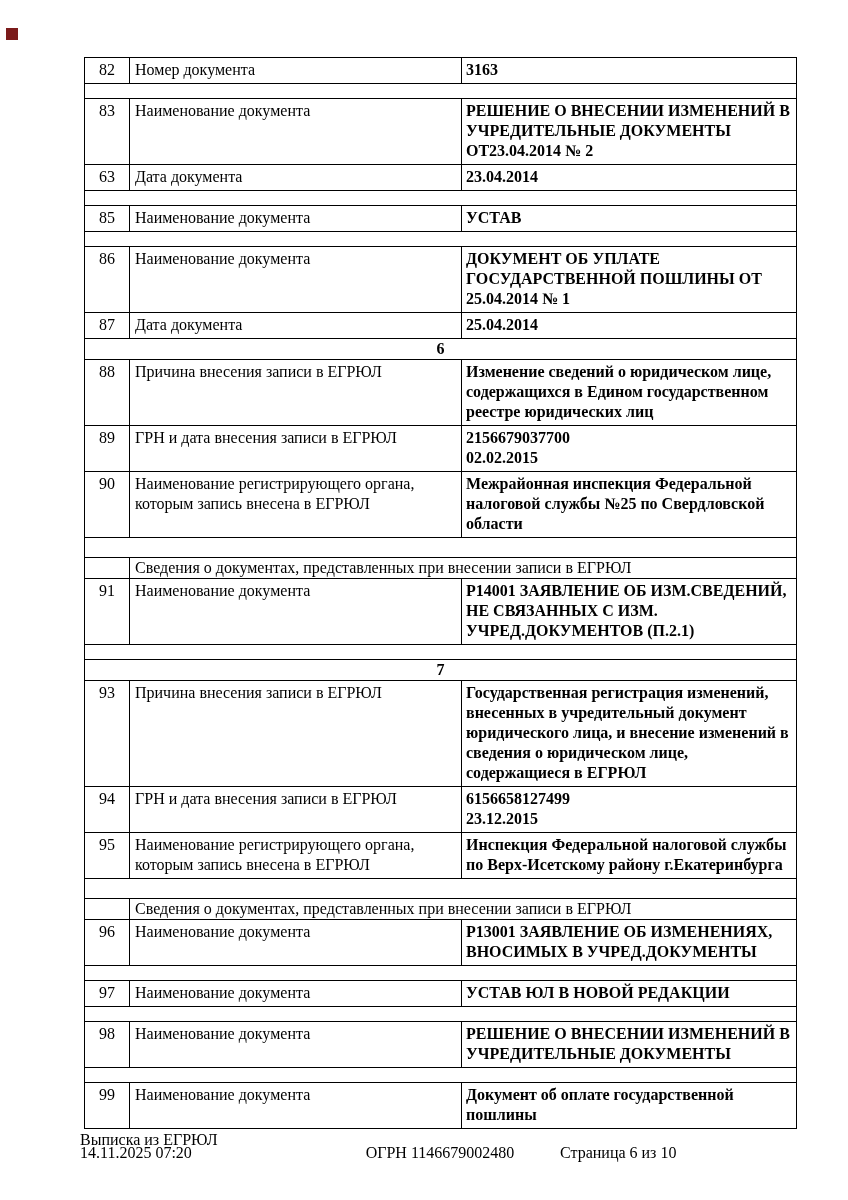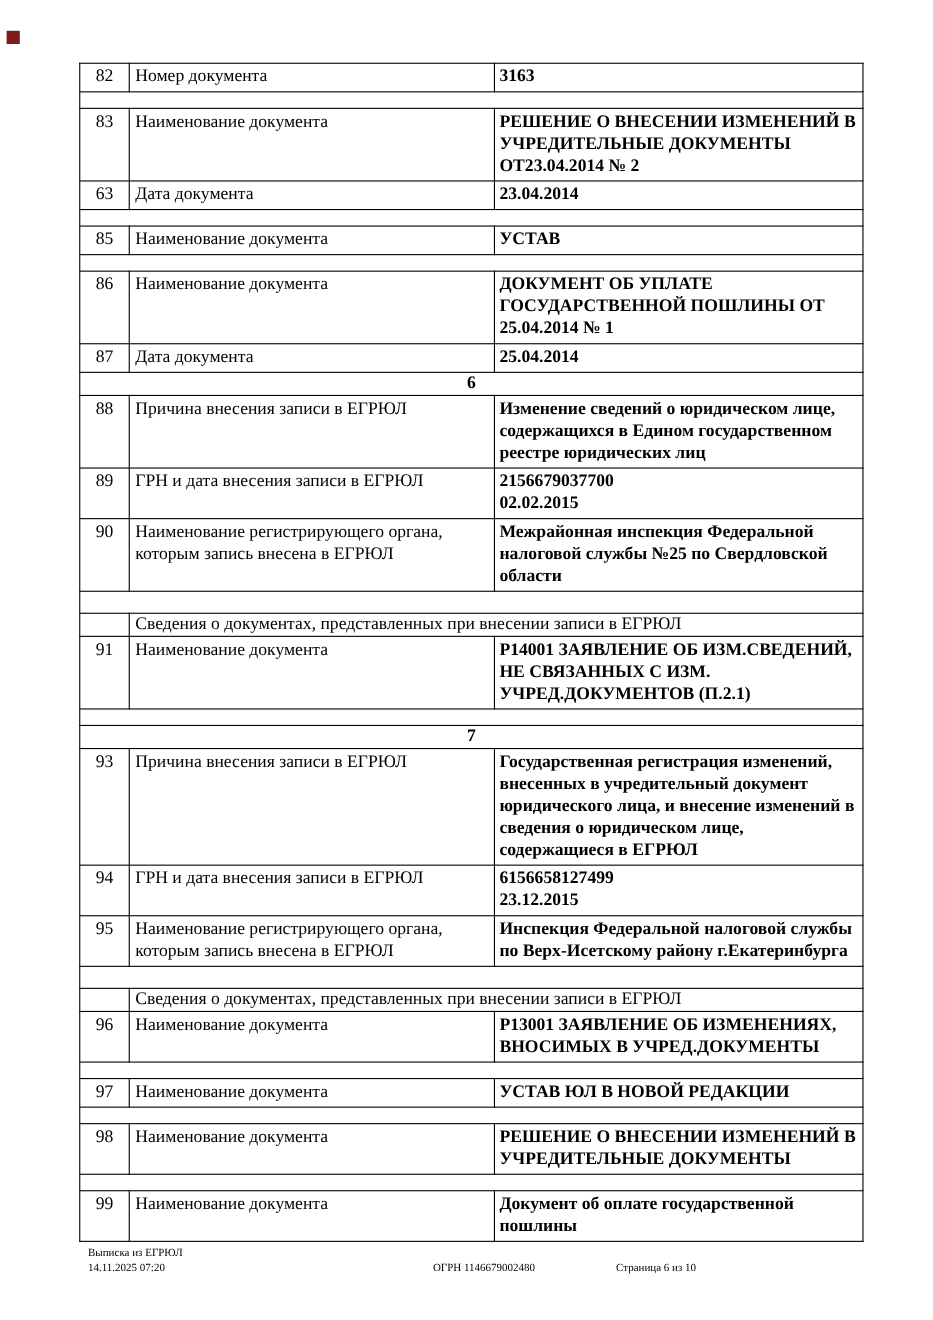--- a/index.html
+++ b/index.html
@@ -19,21 +19,21 @@
   .red-marker {
     position: absolute;
     left: 6px;
     top: 28px;
     width: 12px;
     height: 12px;
     background: #7b1b1b;
   }
   table.doc {
     position: absolute;
-    left: 72px;
+    left: 84px;
     top: 57px;
     width: 712px;
     border-collapse: collapse;
     table-layout: fixed;
   }
   table.doc td {
     border: 1px solid #000000;
     vertical-align: top;
     font-size: 16px;
     line-height: 20px;
@@ -74,21 +74,21 @@
     padding: 0;
   }
   .footer {
     position: absolute;
     left: 80px;
     top: 1133px;
     width: 720px;
     display: flex;
     justify-content: space-between;
     align-items: flex-end;
-    font-size: 10px;
+    font-size: 16px;
     line-height: 13px;
   }
   .footer .f-left { flex: 1; text-align: left; }
   .footer .f-center { flex: 1; text-align: center; }
   .footer .f-right { flex: 1; text-align: left; }
 </style>
 </head>
 <body>
 
 <div class="page">

